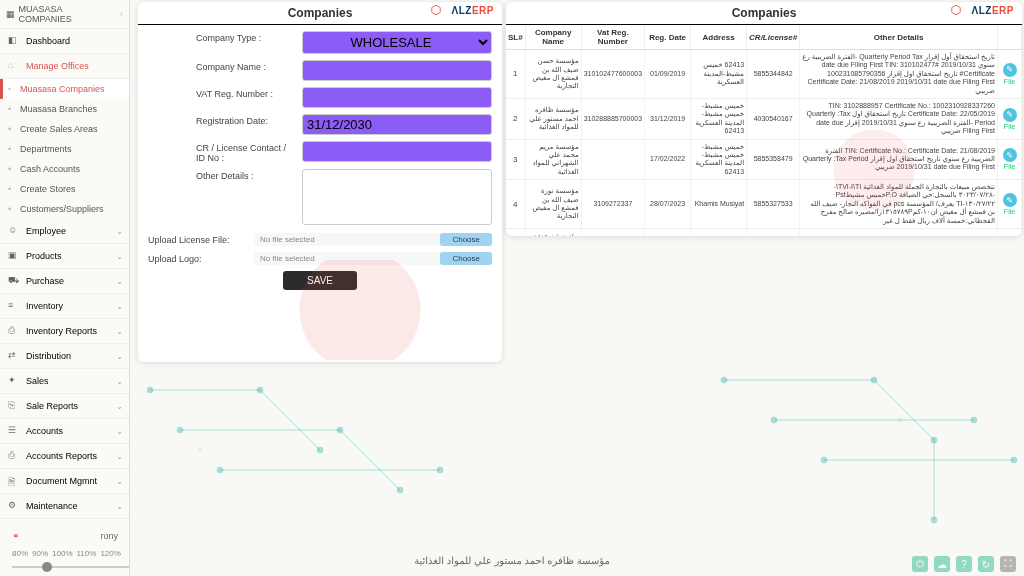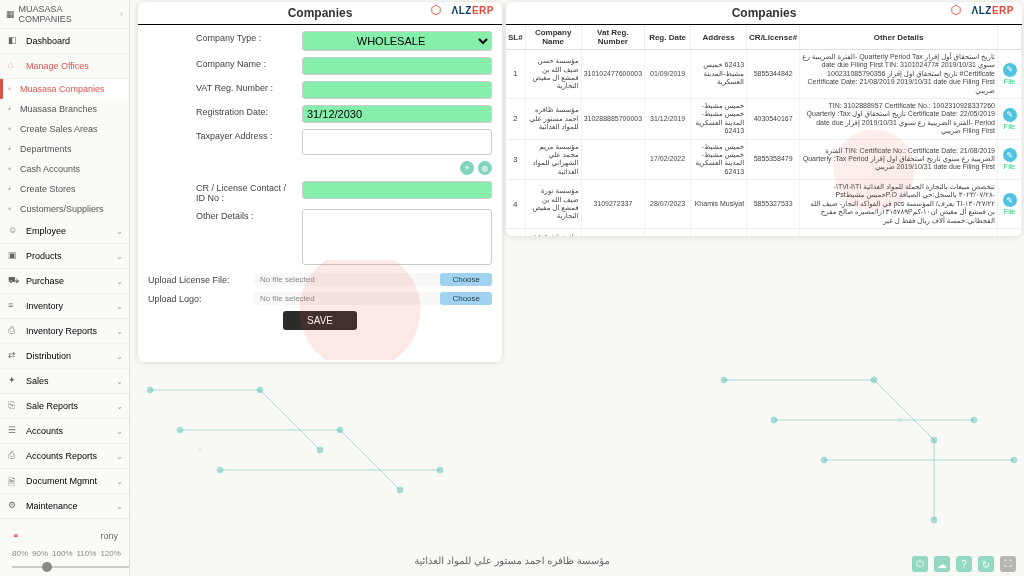--- a/index.html
+++ b/index.html
@@ -55,21 +55,21 @@
 .brand-text { font-size:10px; font-weight:bold; letter-spacing:0.5px;}
 .brand-text .blue{ color:#0a3d62;}
 .brand-text .red{ color:#e74c3c;}
 
 
 .form { padding:6px 10px; font-size:9px; color:#444;}
 .form-row { display:flex; align-items:flex-start; margin-bottom:6px; gap:6px;}
 .form-row label { width:100px; flex-shrink:0; padding-top:2px;margin-left:48px;}
 .form-row .field { flex:1;}
 .form-row select, .form-row input[type=text] {
-  width:100%; font-size:11px; padding:2px 4px; border:1px solid #ccc; border-radius:3px; background:#86efac;
+  width:100%; font-size:13px; padding:2px 4px; border:1px solid #ccc; border-radius:3px; background:#8b5cf6;
 }
 .form-row select{ text-align:center;}
 .form-row textarea { width:100%; font-size:9px; padding:2px 4px; border:1px solid #ccc; border-radius:3px; resize:none;}
 .addr-icons { display:flex; gap:4px; margin-top:4px; justify-content:flex-end;}
 .addr-icons span{ width:14px; height:14px; border-radius:50%; background:#4fc3a1; opacity:0.7; display:inline-flex; align-items:center; justify-content:center; font-size:8px; color:#fff;}
 .file-row { display:flex; align-items:center; gap:6px; margin-bottom:6px;}
 .file-row label{ width:100px; font-size:9px;}
 .file-box { flex:1; display:flex; align-items:center; background:#f7f7f7; border-radius:3px; font-size:8px; color:#888;}
 .file-box .txt{ padding:2px 6px; flex:1;}
 .file-box .choose{ background:#9fd3f0; color:#2c3e50; padding:2px 12px; border-radius:3px; cursor:pointer;}
@@ -244,30 +244,20 @@
     </div>
     <div class="form-row">
       <label>VAT Reg. Number :</label>
       <div class="field"><input type="text" style=""></div>
     </div>
     <div class="form-row">
       <label>Registration Date:</label>
       <div class="field"><input type="text" value="31/12/2030" style=""></div>
     </div>
     <div class="form-row">
-      <label>Taxpayer Address :</label>
-      <div class="field">
-        <textarea rows="2" style=""></textarea>
-        <div class="addr-icons">
-          <span>⌖</span>
-          <span>◍</span>
-        </div>
-      </div>
-    </div>
-    <div class="form-row">
       <label>CR / License Contact / ID No :</label>
       <div class="field"><input type="text" style=""></div>
     </div>
     <div class="form-row">
       <label>Other Details :</label>
       <div class="field"><textarea rows="5" style=""></textarea></div>
     </div>
     <div class="file-row">
       <label>Upload License File:</label>
       <div class="file-box">
@@ -297,21 +287,21 @@
     </div>
   </div>
   <table class="tbl">
     <thead>
       <tr>
         <th style="width:18px;">SL#</th>
         <th style="width:56px;">Company Name</th>
         <th style="width:62px;margin-top:24px;">Vat Reg. Number</th>
         <th style="width:46px;">Reg. Date</th>
         <th style="width:56px;">Address</th>
-        <th style="width:50px;">CR/License#</th>
+        <th style="width:50px;font-style:italic;">CR/License#</th>
         <th>Other Details</th>
         <th class="action-col"></th>
       </tr>
     </thead>
     <tbody id="tbody">
         <tr>
           <td>1</td>
           <td class="rtl">مؤسسة حسن ضيف الله بن فمشع ال مغيض التجارية</td>
           <td class="small">310102477600003</td>
           <td class="small">01/09/2019</td>

